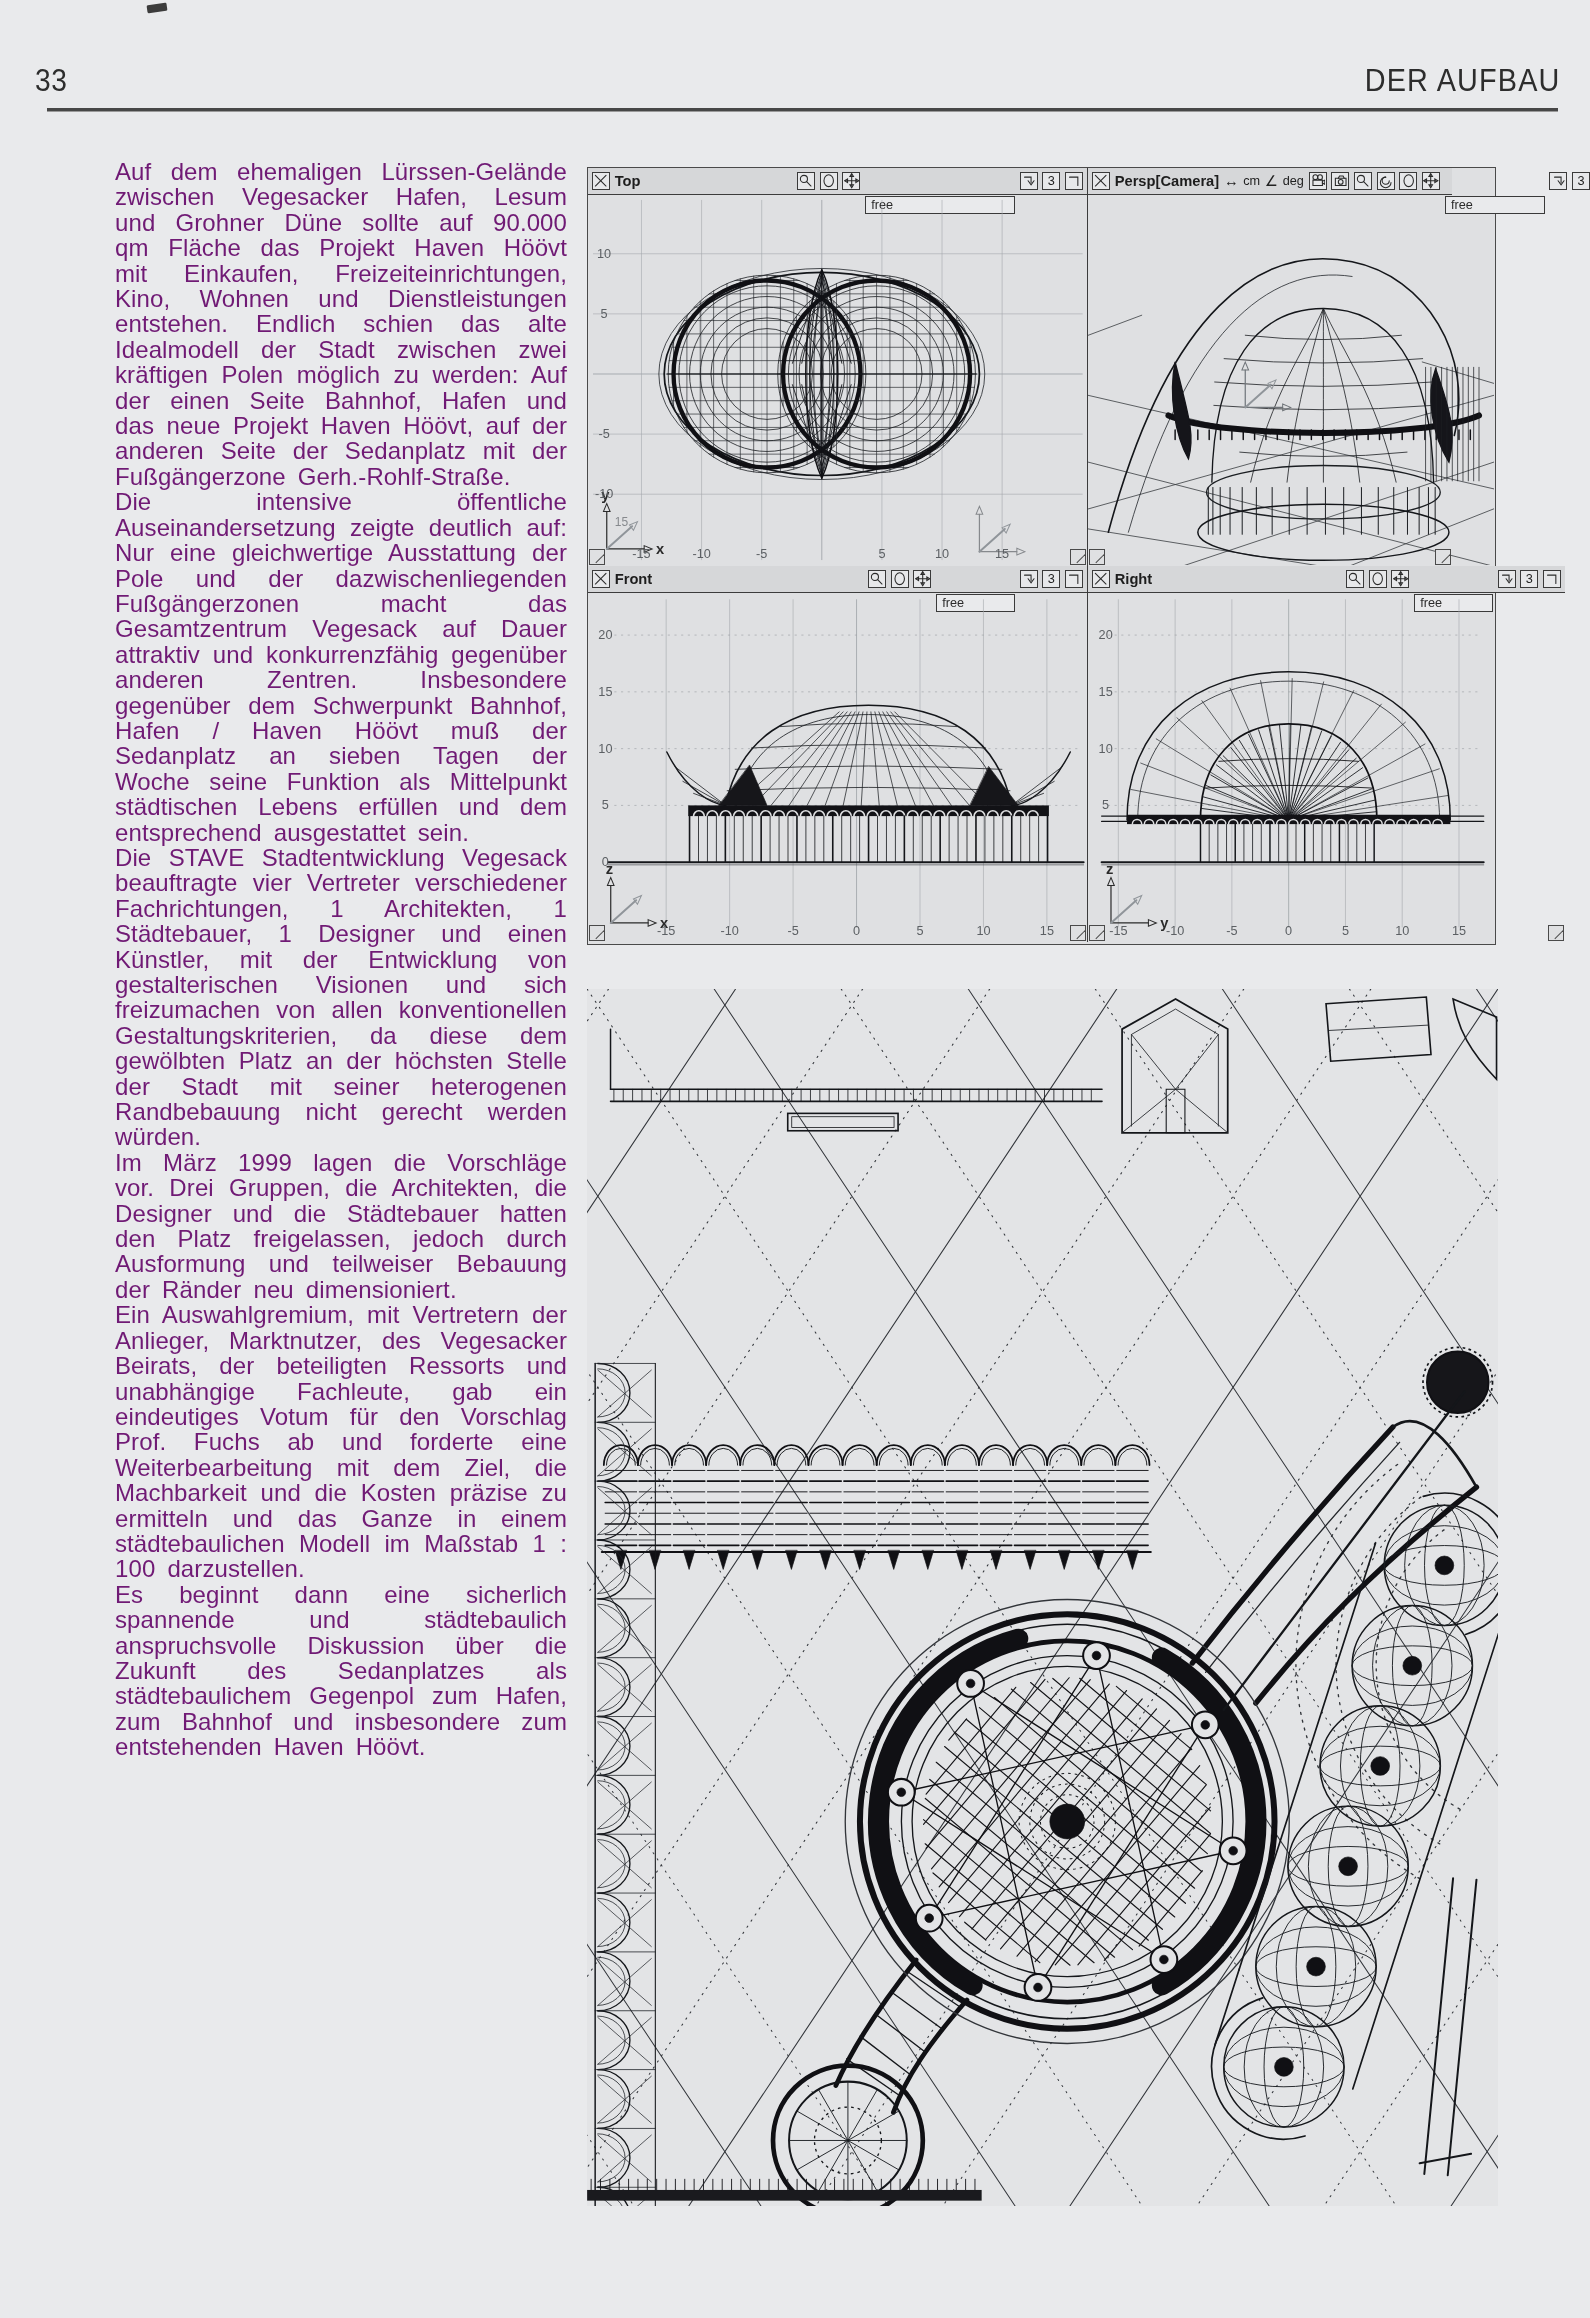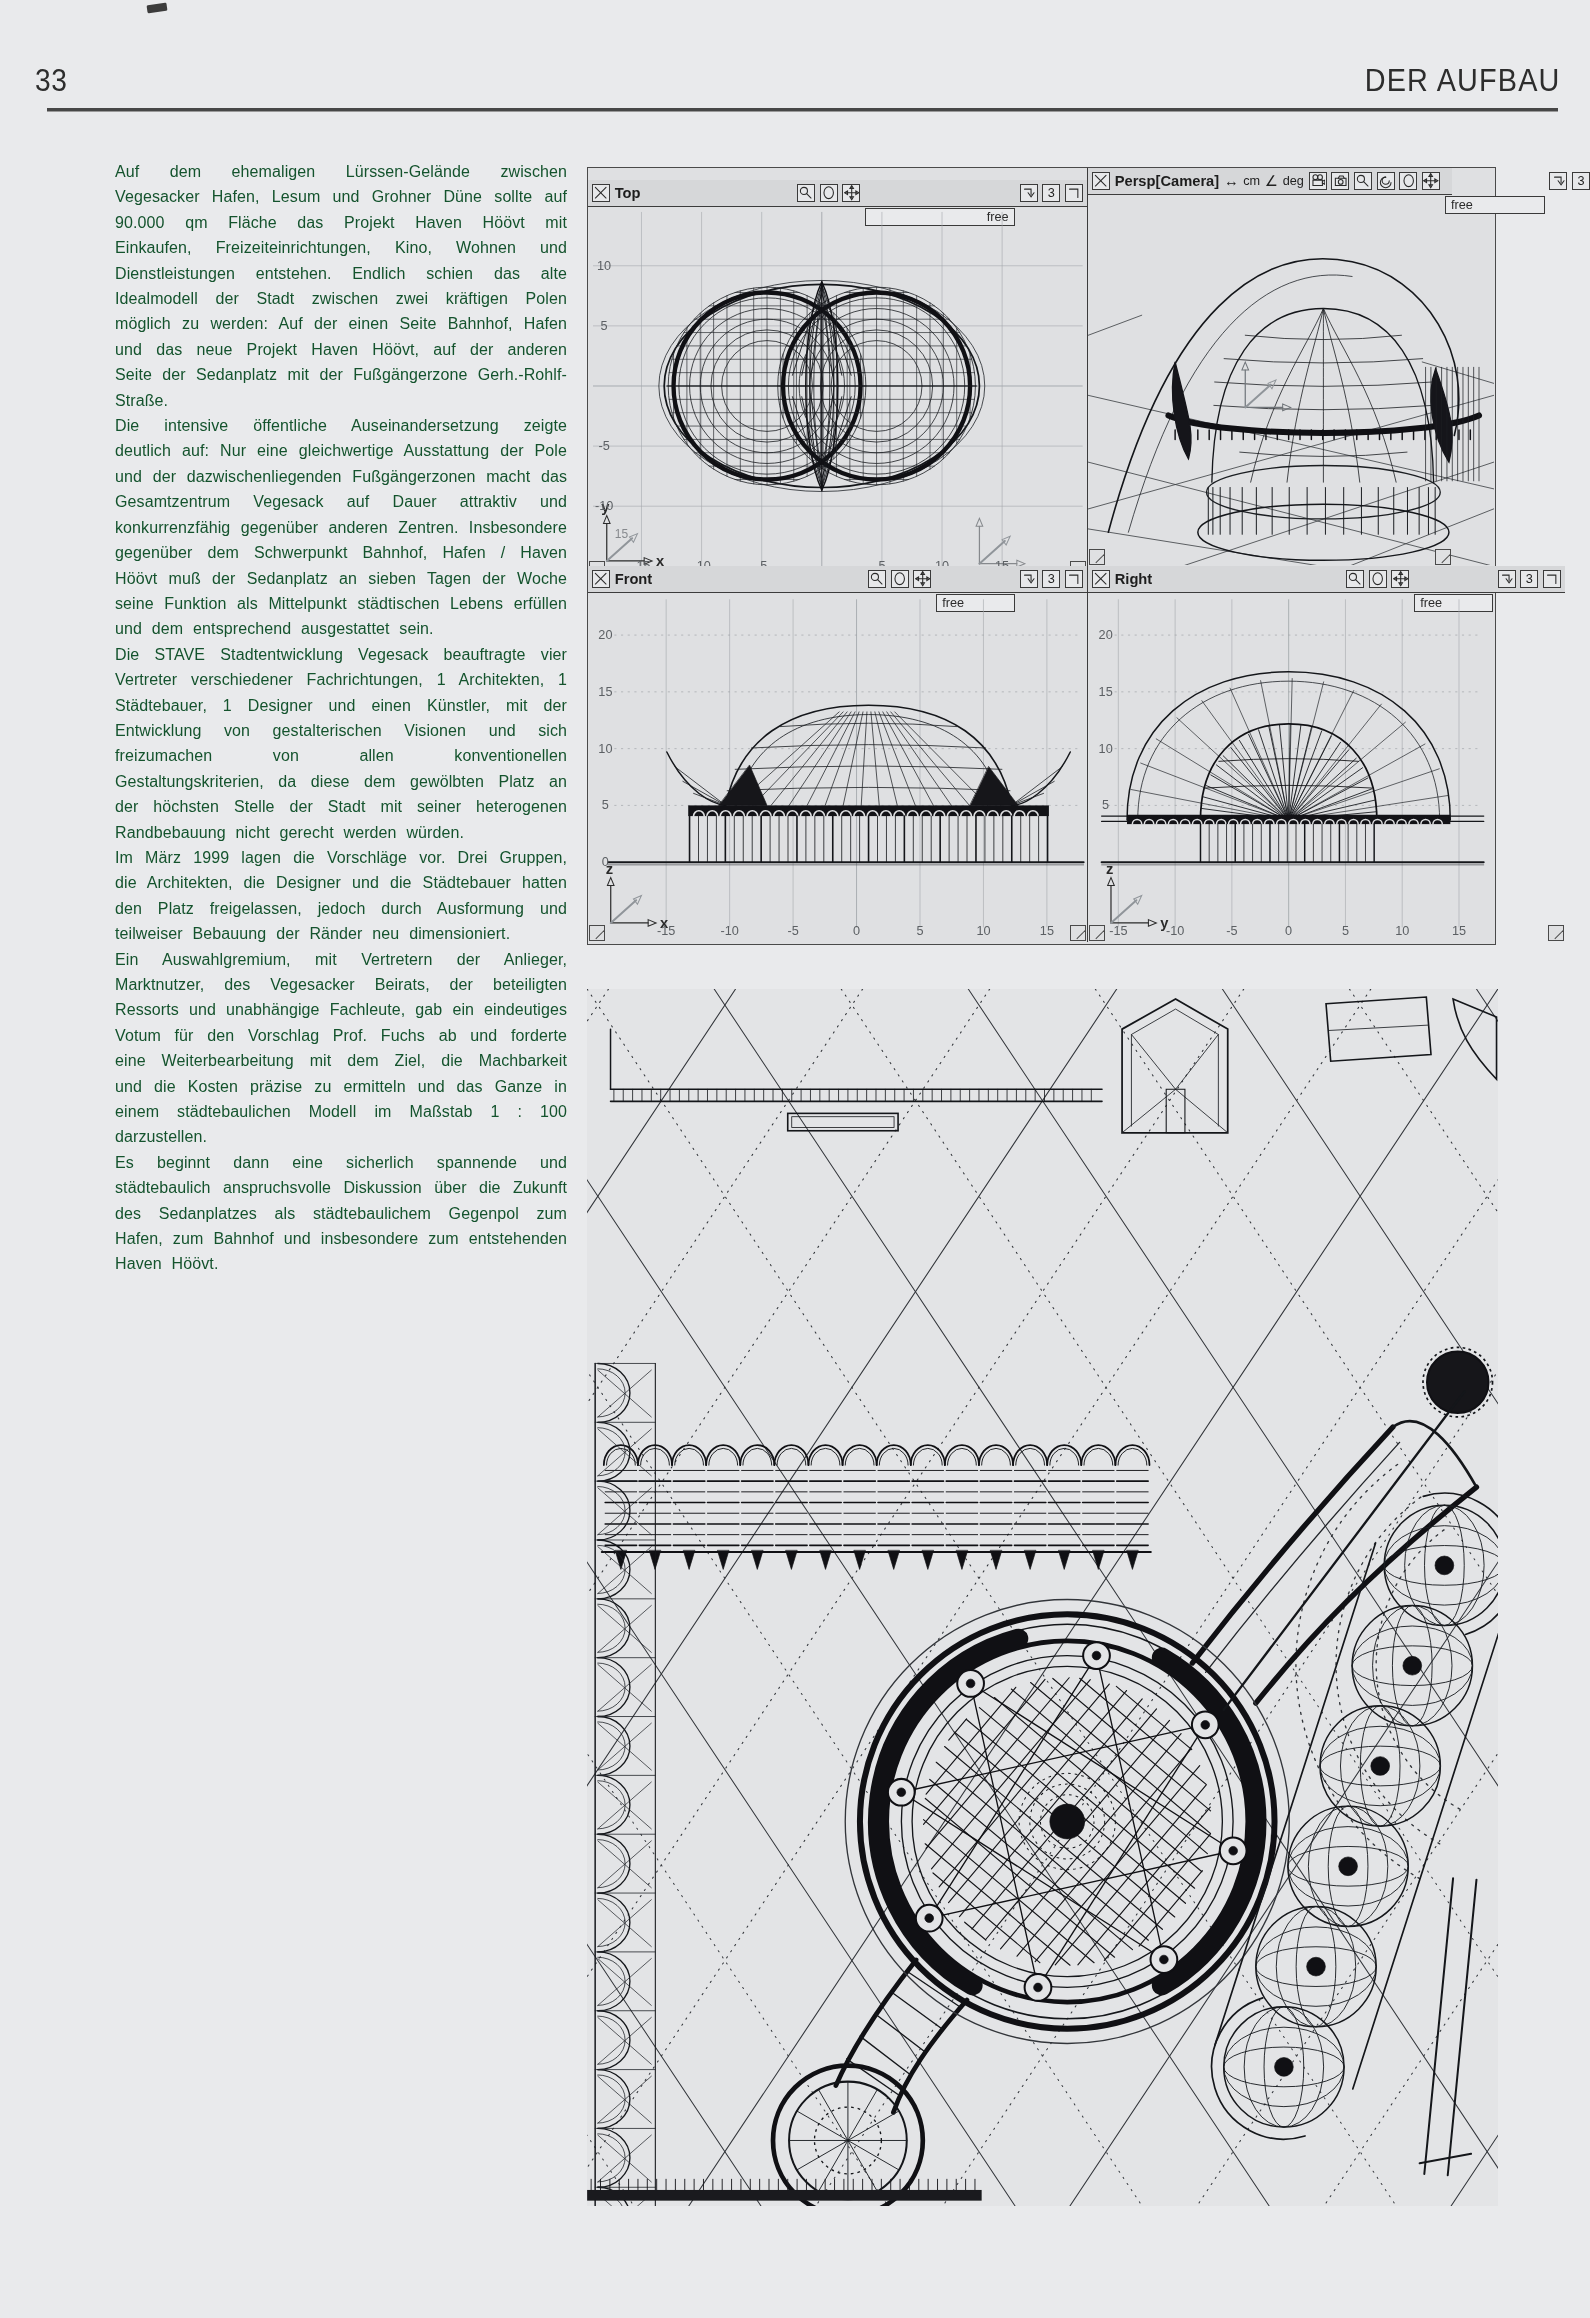--- a/index.html
+++ b/index.html
@@ -18,31 +18,31 @@
     transform:scaleX(.9);transform-origin:right top;letter-spacing:1.3px;
   }
   .header-rule{
     position:absolute;left:47px;top:108px;width:1511px;height:3.3px;
     background:#474747;border-bottom:0.7px solid #9a9a9a;
   }
   .scan-mark{position:absolute;left:147px;top:4px;width:20px;height:8px;background:#3c3c3c;transform:rotate(-8deg);border-radius:1.3px;}
   
   .text-col{
     position:absolute;left:115px;top:159px;width:452px;
-    font-size:16px;line-height:25.4px;text-align:justify;
-    word-spacing:5.3px;letter-spacing:0.1px;color:#14532d;
+    font-size:24px;line-height:25.4px;text-align:justify;
+    word-spacing:5.3px;letter-spacing:0.1px;color:#701a75;
   }
   .text-col p{margin:0;}
   
   .cad-window{
     position:absolute;left:587px;top:167px;width:909px;height:778px;
     background:#dfe0e2;border:1.3px solid #4a4a4a;box-sizing:border-box;
   }
   .viewport{position:absolute;box-sizing:border-box;}
-  .vp-top   {left:0;top:12px;width:499px;height:398px;text-align:right;}
+  .vp-top   {left:0;top:0;width:499px;height:398px;}
   .vp-persp {left:499px;top:0;width:365px;height:398px;border-left:1.3px solid #3c3c3c;}
   .vp-front {left:0;top:398px;width:499px;height:376px;}
   .vp-right {left:499px;top:398px;width:478px;height:376px;border-left:1.3px solid #3c3c3c;}
   .vp-titlebar{
     position:absolute;left:0;top:0;right:0;height:27px;background:#d6d7d9;
     border-bottom:1.3px solid #3c3c3c;display:flex;align-items:center;gap:4.7px;
     padding:0 4px;box-sizing:border-box;
   }
   .vp-label{font-size:14.7px;font-weight:700;color:#1d1d1d;white-space:nowrap;}
   .tb-spacer{flex:1;}

